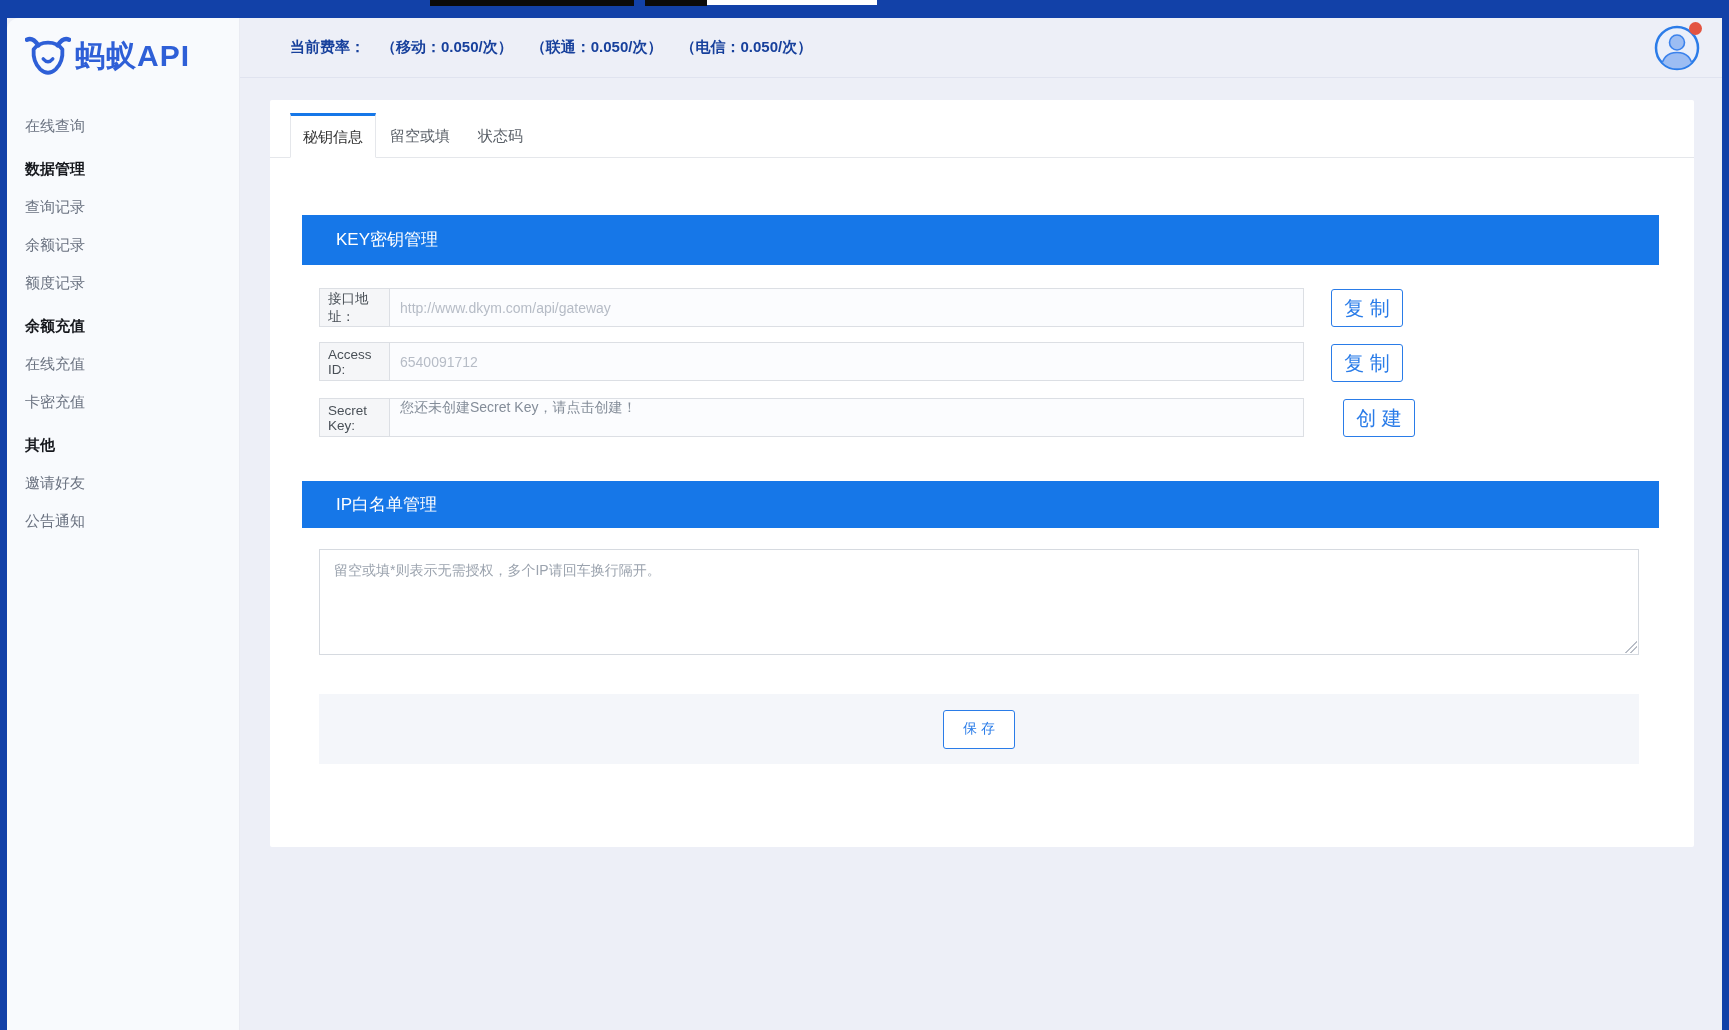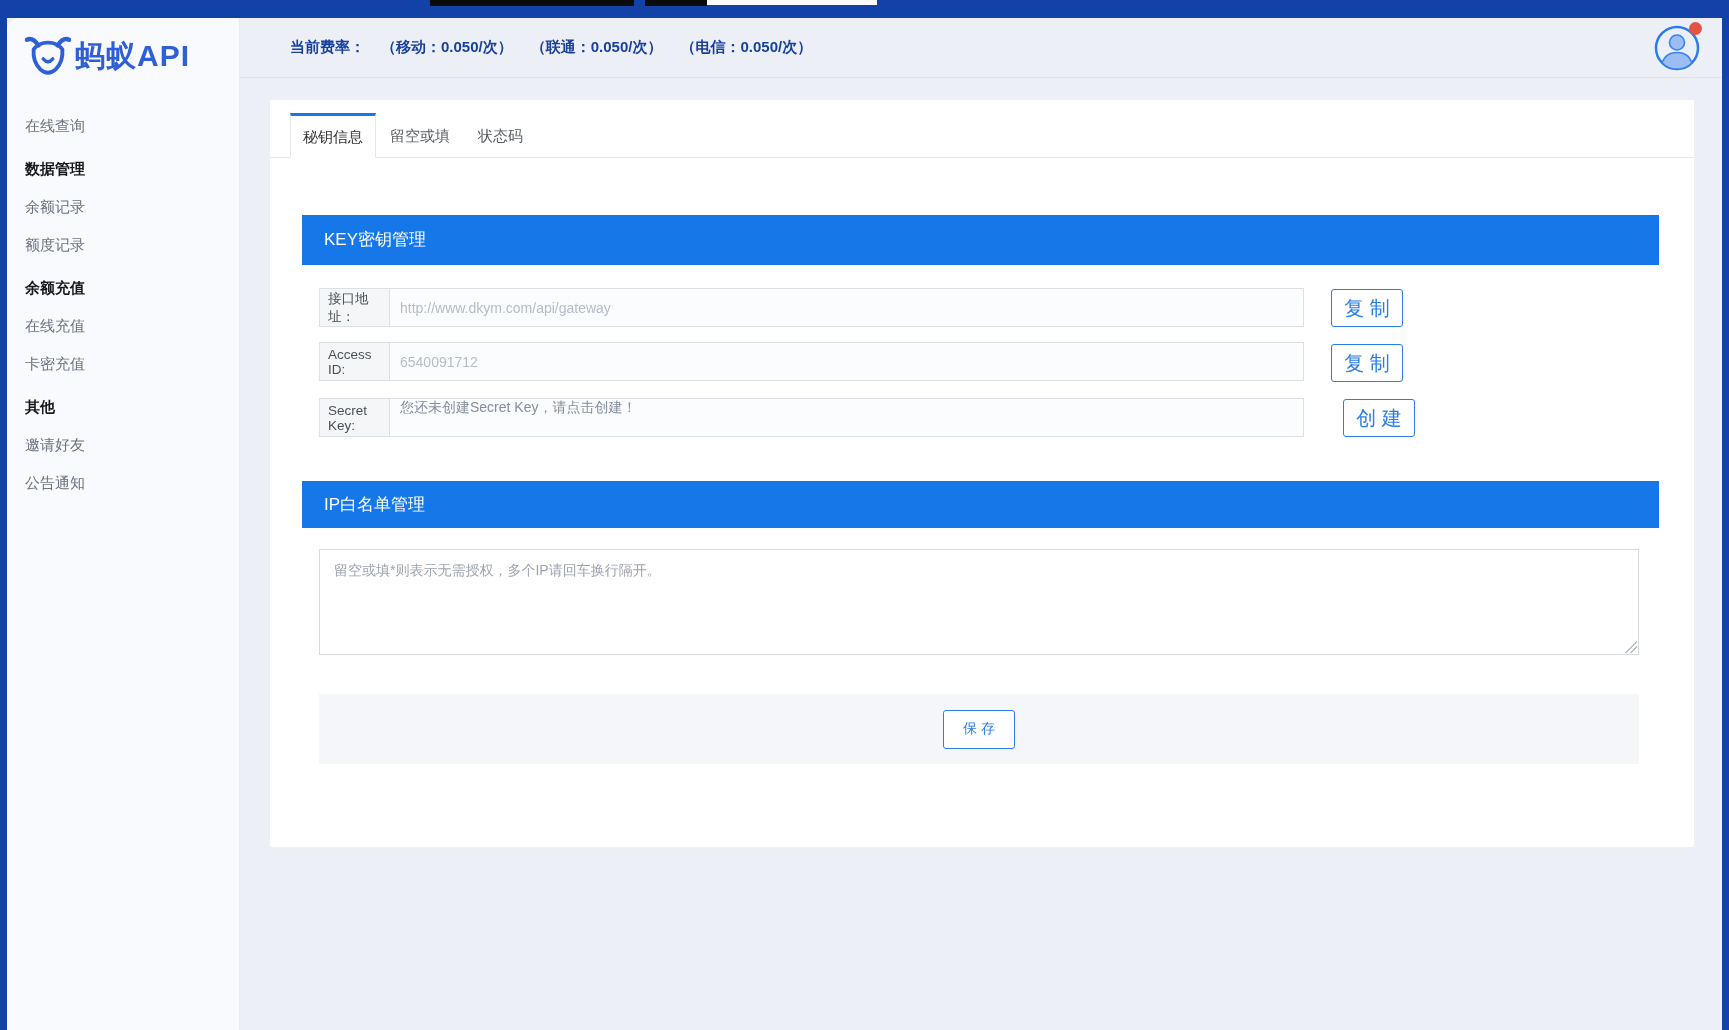--- a/index.html
+++ b/index.html
@@ -71,21 +71,21 @@
   .tab.active {
     padding:0 12px; background:#ffffff; color:#333;
     border:1px solid #e5e7eb; border-top:3px solid #1677e8;
     border-bottom:1px solid #ffffff; line-height:41px;
   }
 
   
   .banner {
     position:absolute; left:32px; width:1357px; height:50px;
     background:#1677e8; color:#ffffff; font-size:17px;
-    line-height:50px; padding-left:22px;
+    line-height:50px; padding-left:34px;
   }
   .banner.key { top:115px; }
   .banner.ip  { top:381px; height:47px; line-height:47px; }
 
   
   .field-row {
     position:absolute; left:49px; width:985px; height:39px;
     display:flex; border:1px solid #dcdfe4; background:#fbfcfe;
   }
   .field-row.r1 { top:188px; }
@@ -160,20 +160,21 @@
         <path d="M34 13 Q40 4 46 7" stroke="#2e5fd7" stroke-width="4.5" stroke-linecap="round"></path>
         <path d="M9 17 Q14 10 24 10 Q34 10 39 17 Q40 30 32 38 Q24 45 16 38 Q8 30 9 17 Z" stroke="#2e5fd7" stroke-width="4" stroke-linejoin="round" fill="none"></path>
         <path d="M19 27 Q24 33 29 27" stroke="#2e5fd7" stroke-width="3.5" stroke-linecap="round" fill="none"></path>
       </svg>
     </span>
     <span class="logo-text">蚂蚁API</span>
   </div>
   <ul class="menu">
     <li>在线查询</li>
     <li class="group-header">数据管理</li>
+    <li>查询记录</li>
     <li>余额记录</li>
     <li>额度记录</li>
     <li class="group-header">余额充值</li>
     <li>在线充值</li>
     <li>卡密充值</li>
     <li class="group-header">其他</li>
     <li>邀请好友</li>
     <li>公告通知</li>
   </ul>
 </div>

